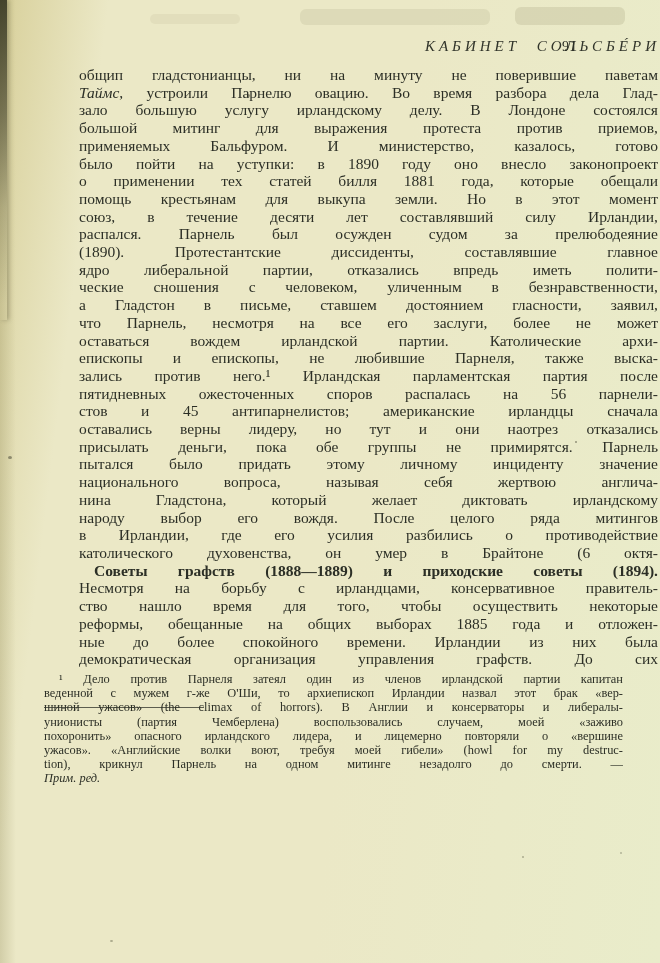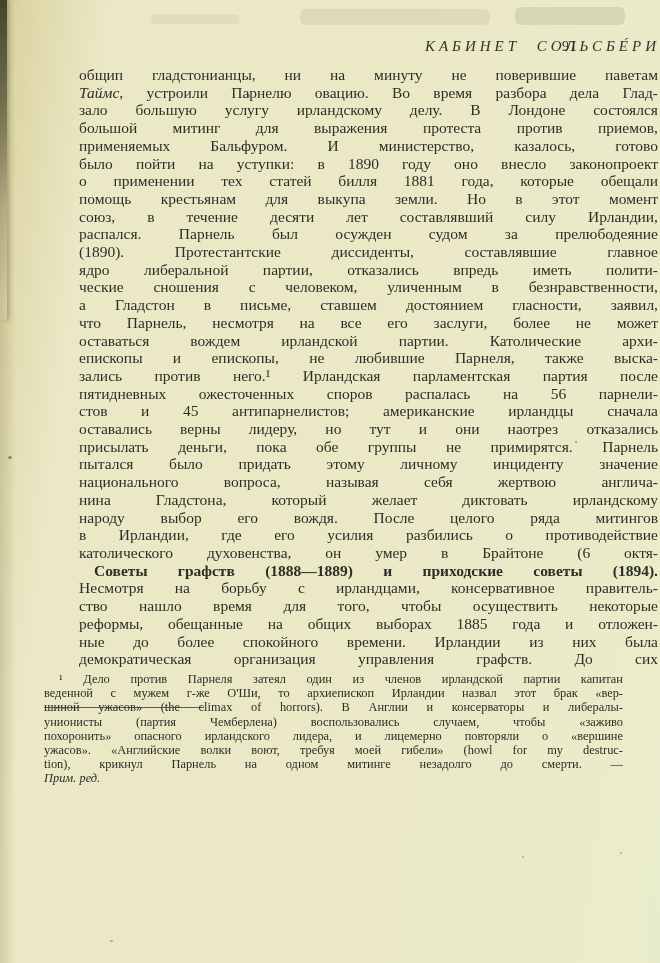--- a/index.html
+++ b/index.html
@@ -134,20 +134,20 @@
       <div class="tline"><span>ные до более спокойного времени. Ирландии из них была</span></div>
       <div class="tline"><span>демократическая организация управления графств. До сих</span></div>
     </div>
 
   <div class="footnote-rule"></div>
 
   <div class="footnote-text">
       <div class="tline ind"><span>¹ Дело против Парнеля затеял один из членов ирландской партии капитан</span></div>
       <div class="tline"><span>веденной с мужем г-же О'Ши, то архиепископ Ирландии назвал этот брак «вер-</span></div>
       <div class="tline"><span>шиной ужасов» (the climax of horrors). В Англии и консерваторы и либералы-</span></div>
-      <div class="tline"><span>унионисты (партия Чемберлена) воспользовались случаем, чтобы «заживо</span></div>
+      <div class="tline"><span>унионисты (партия Чемберлена) воспользовались случаем, моей «заживо</span></div>
       <div class="tline"><span>похоронить» опасного ирландского лидера, и лицемерно повторяли о «вершине</span></div>
       <div class="tline"><span>ужасов». «Английские волки воют, требуя моей гибели» (howl for my destruc-</span></div>
       <div class="tline"><span>tion), крикнул Парнель на одном митинге незадолго до смерти. —</span></div>
       <div class="tline nojust italic"><span>Прим. ред.</span></div>
     </div>
 
 </div>
 
 </body></html>

